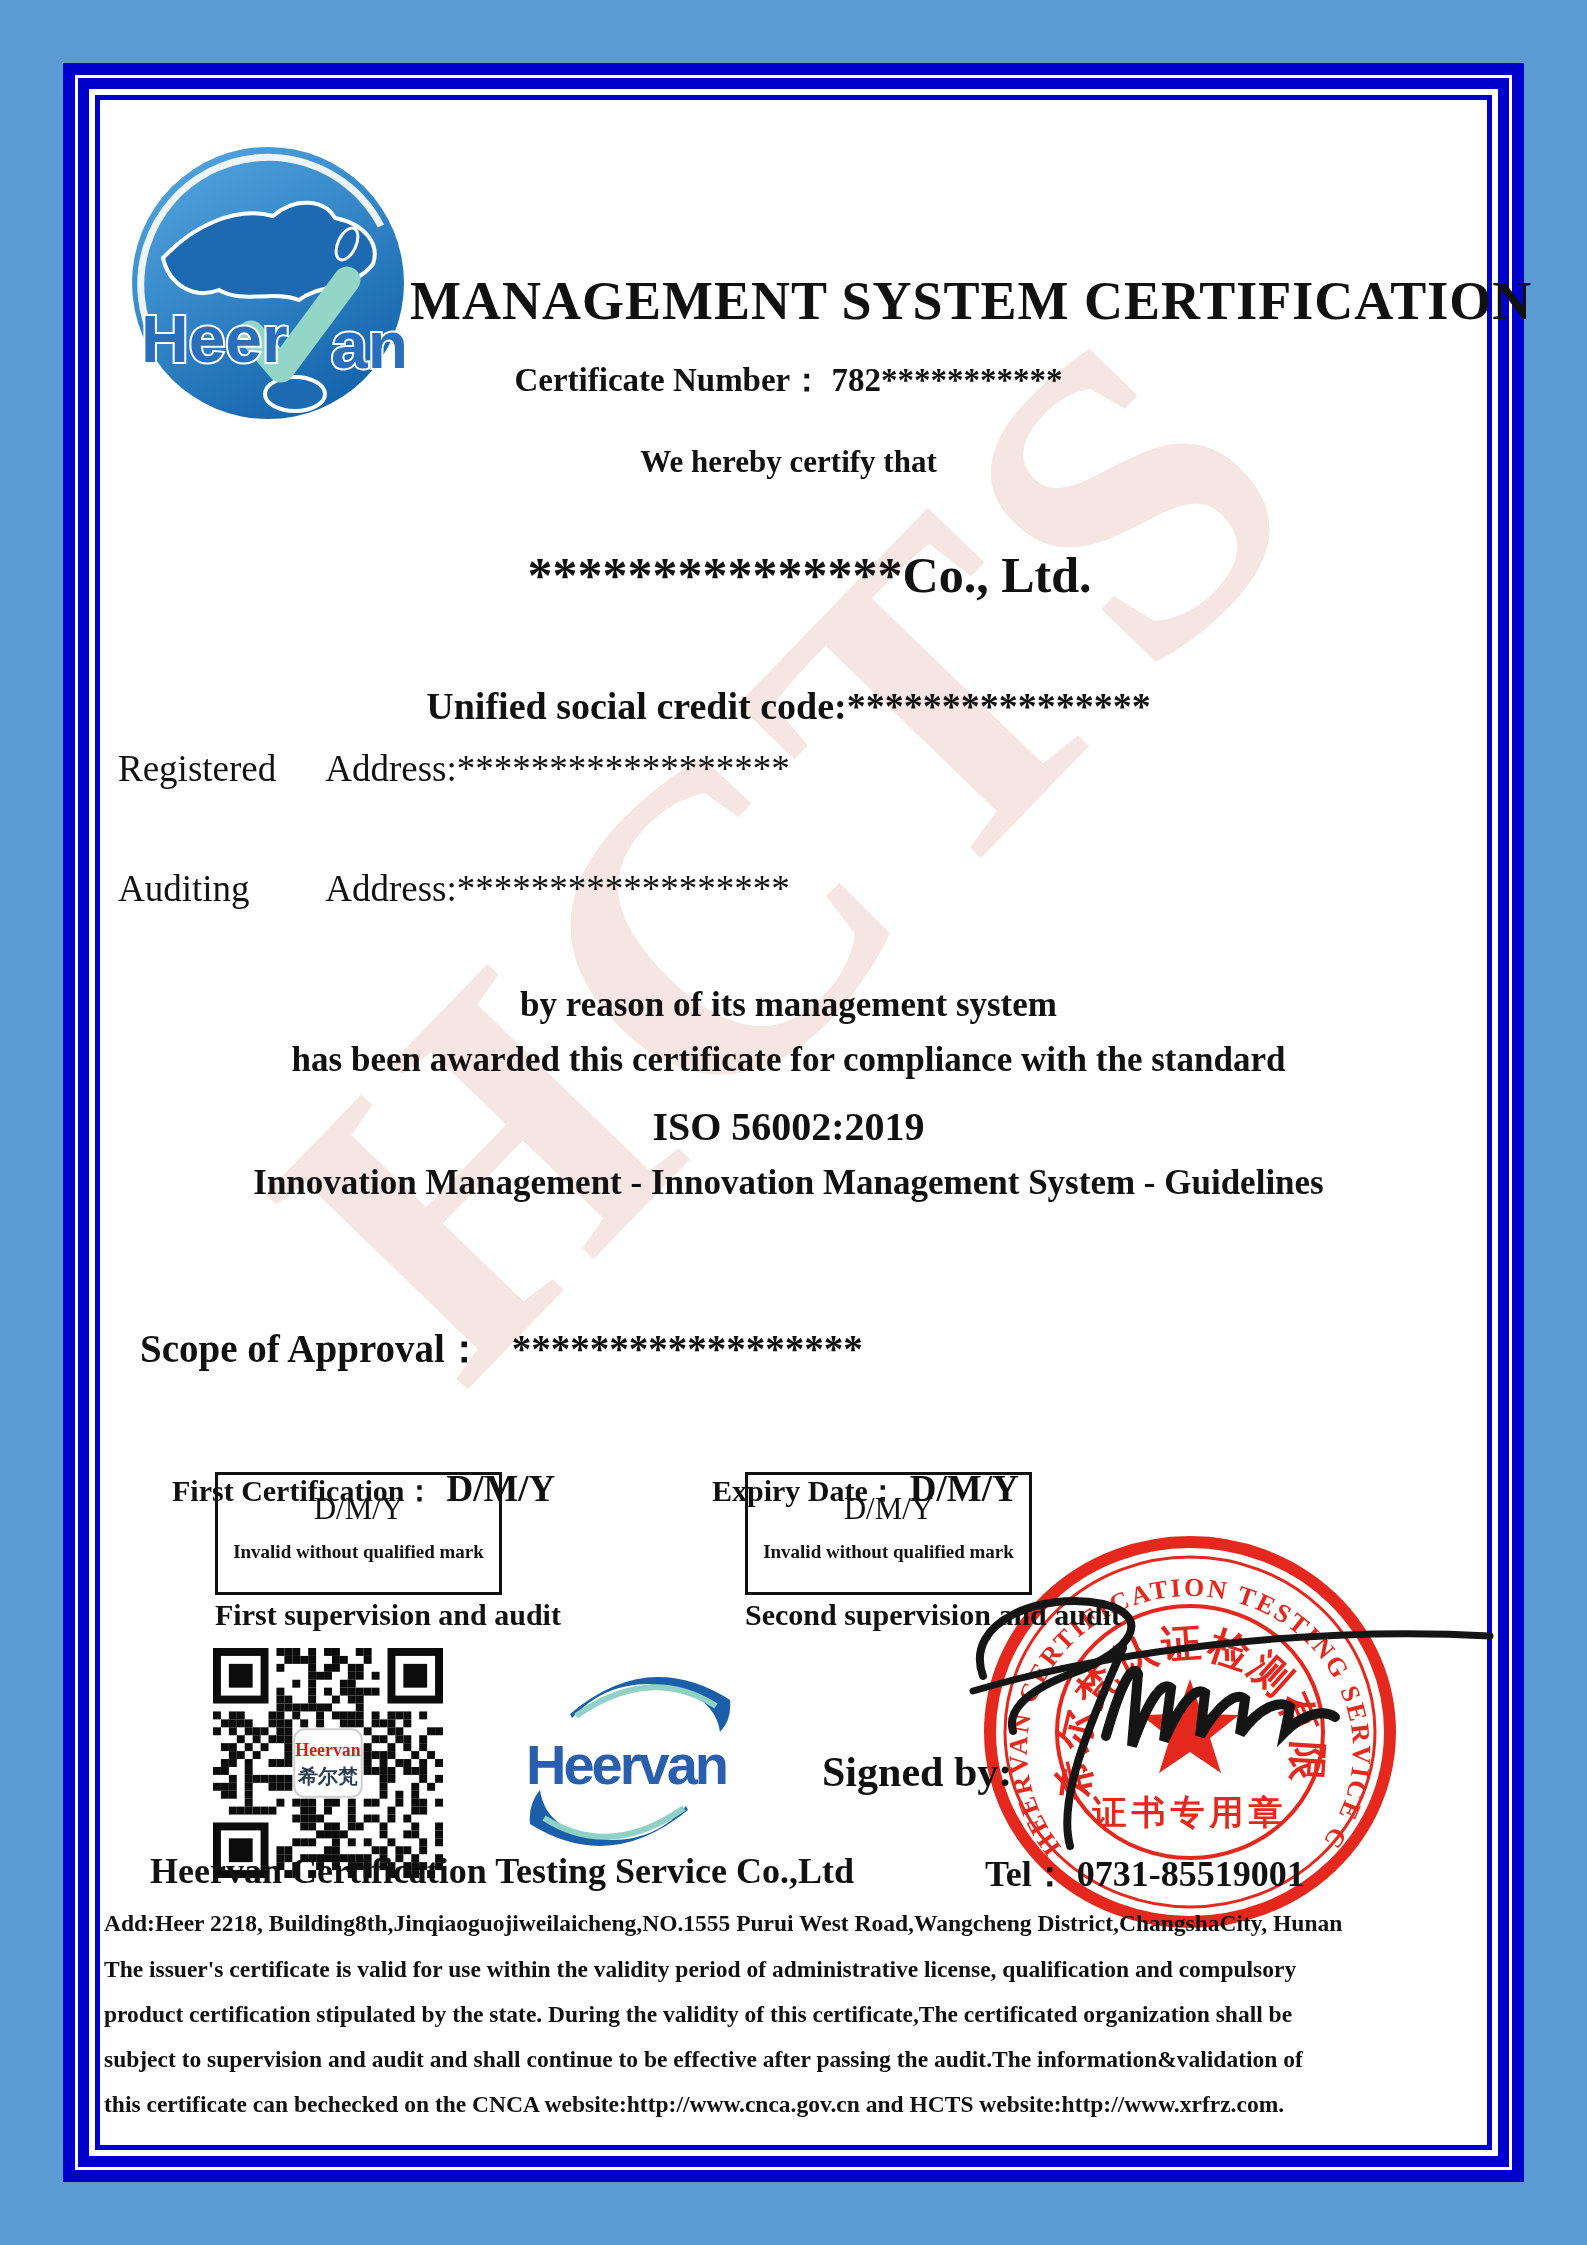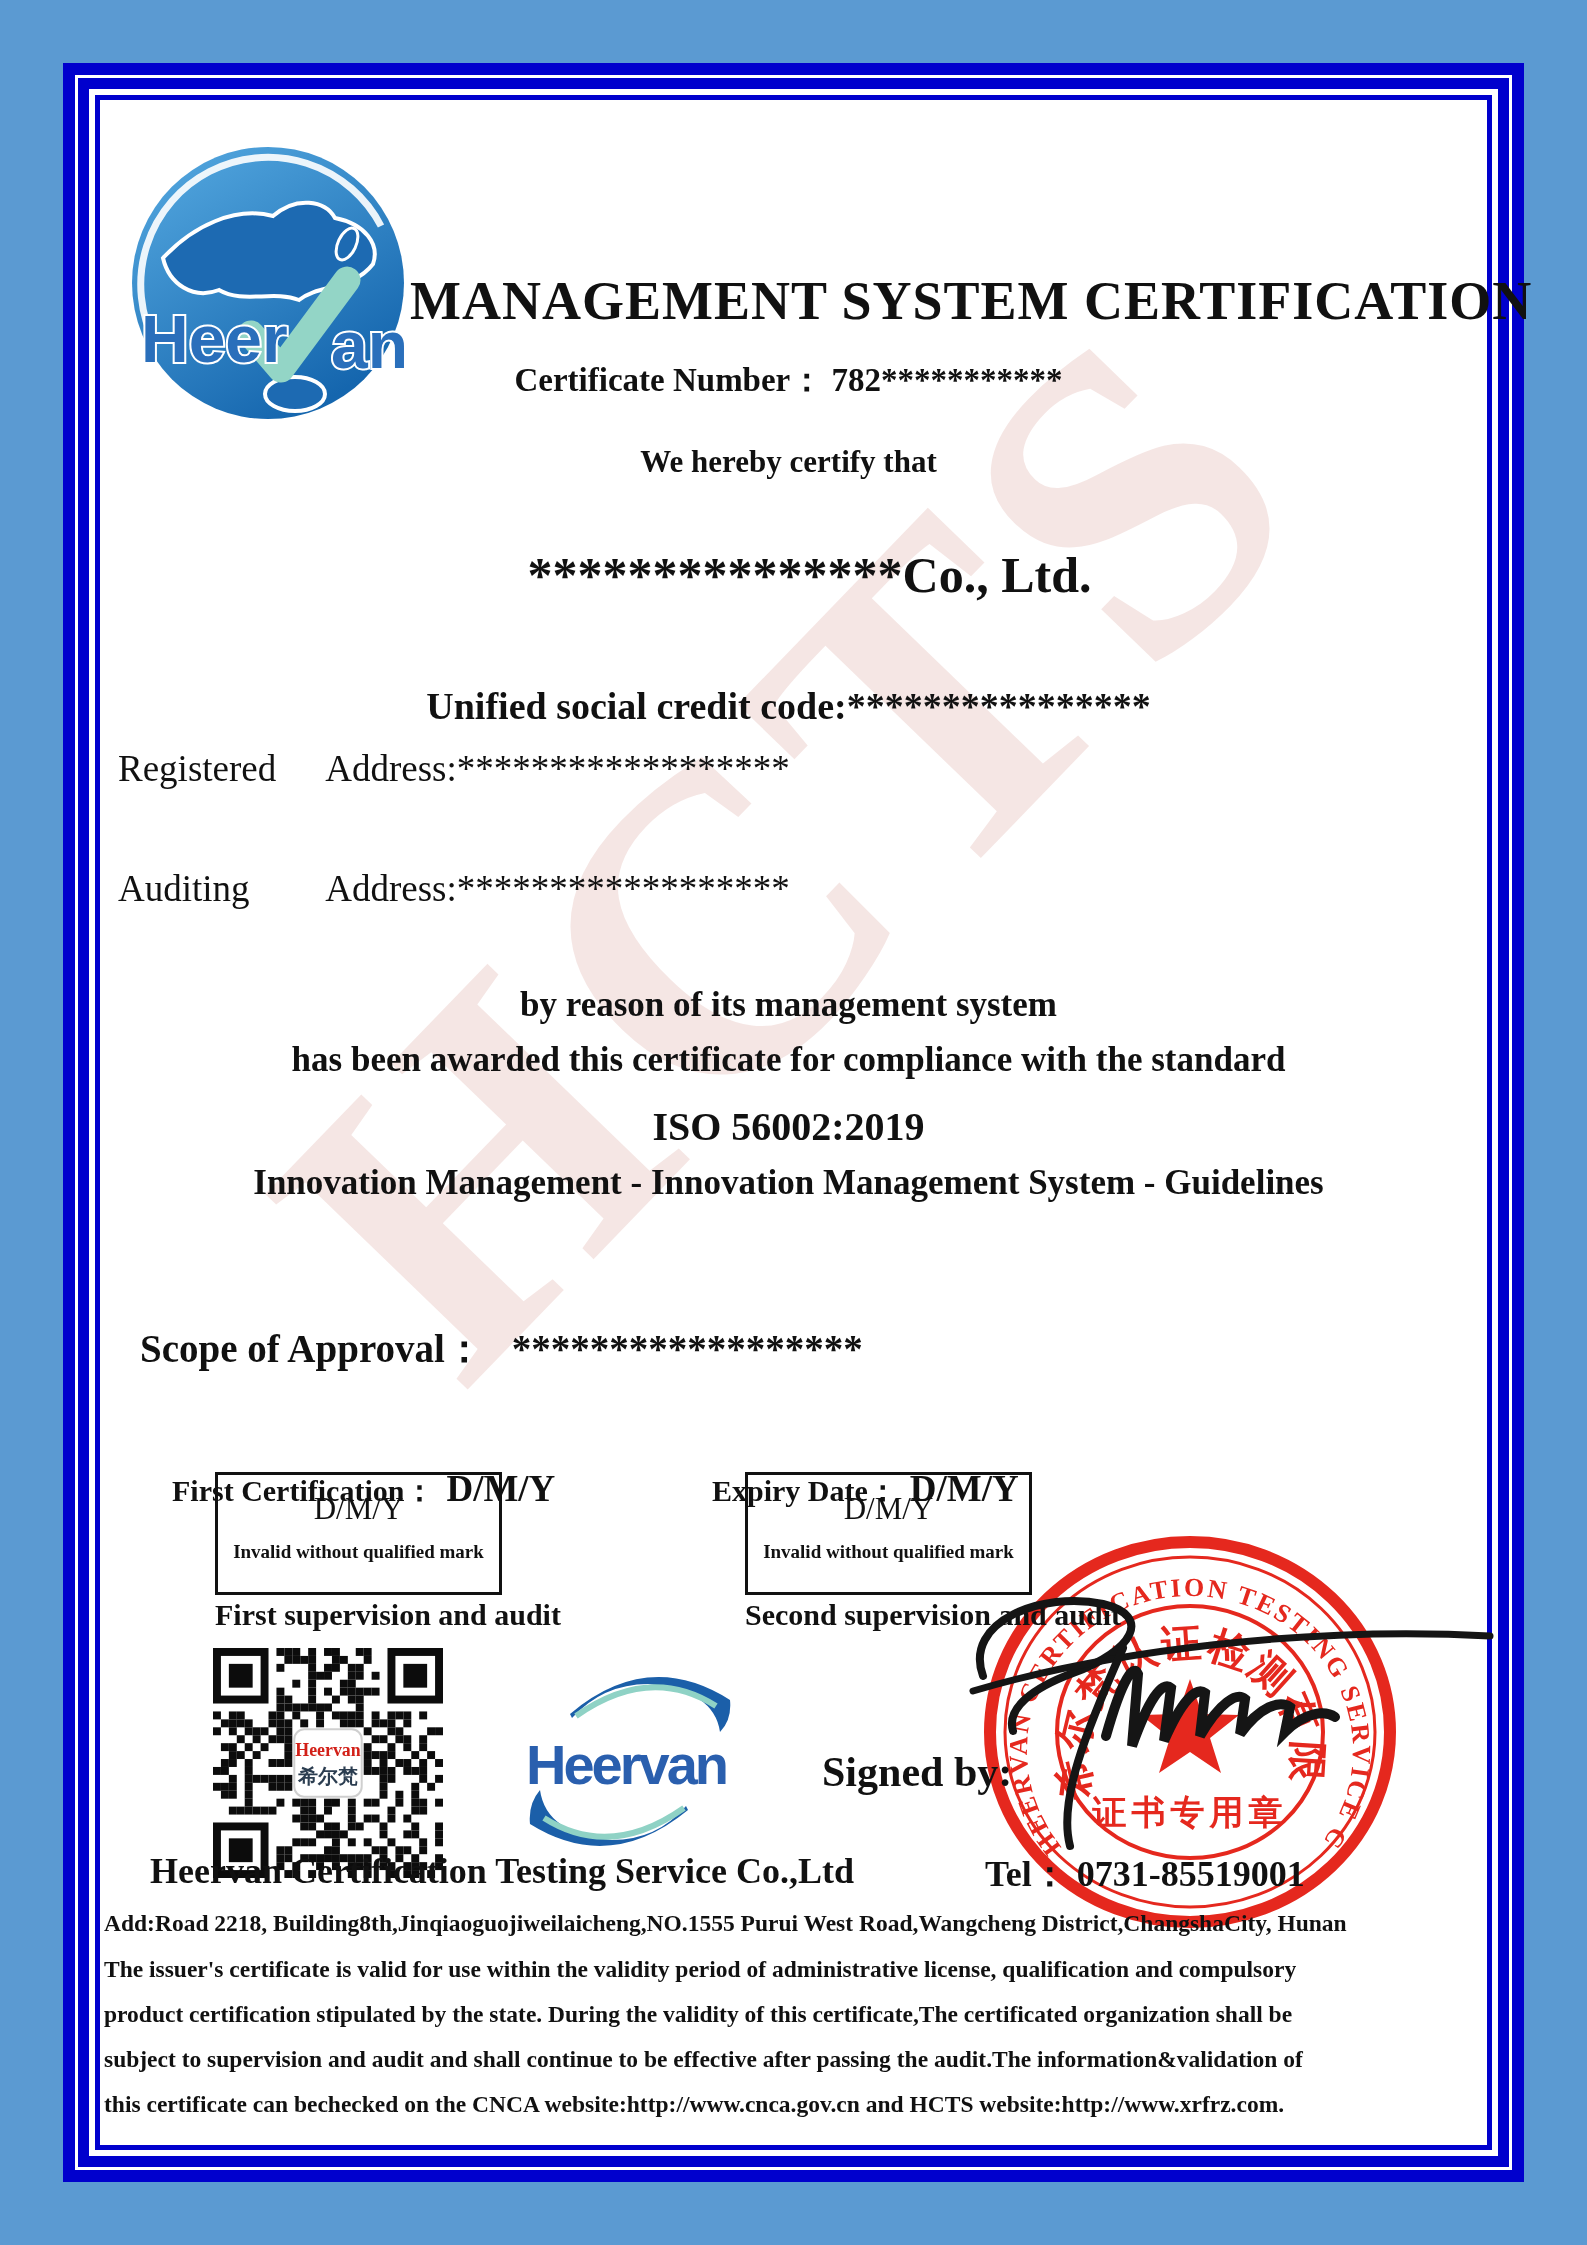--- a/index.html
+++ b/index.html
@@ -449,19 +449,19 @@
       <path d="M 45,120 C 25,65 105,35 165,48 C 215,60 195,95 135,117 C 95,132 68,152 75,175" stroke-width="8"></path>
       <path d="M 35,135 C 170,95 370,70 552,80" stroke-width="7"></path>
       <path d="M 168,180 C 185,120 196,108 200,118 L 194,190 C 210,145 224,124 233,132 L 226,185 C 243,146 258,130 267,137 L 262,180 C 282,146 299,136 307,143 L 302,178 C 322,150 342,144 352,151 L 347,176 C 367,156 387,154 397,161" stroke-width="10"></path>
       <path d="M 185,92 C 148,175 120,245 132,290" stroke-width="8"></path>
     </g>
   </svg>
 
   <div class="abs botco" style="left:150px">Heervan Certification Testing Service Co.,Ltd</div>
   <div class="abs botco" style="left:985px">Tel： 0731-85519001</div>
 
-  <div class="abs legal" style="top:1910px">Add:Road 2218, Building8th,Jinqiaoguojiweilaicheng,NO.1555 Purui West Road,Wangcheng District,ChangshaCity, Hunan</div>
+  <div class="abs legal" style="top:1910px">Add:Heer 2218, Building8th,Jinqiaoguojiweilaicheng,NO.1555 Purui West Road,Wangcheng District,ChangshaCity, Hunan</div>
   <div class="abs legal" style="top:2001px">product certification stipulated by the state. During the validity of this certificate,The certificated organization shall be</div>
   <div class="abs legal" style="top:1956px">The issuer's certificate is valid for use within the validity period of administrative license, qualification and compulsory</div>
   <div class="abs legal" style="top:2046px">subject to supervision and audit and shall continue to be effective after passing the audit.The information&amp;validation of</div>
   <div class="abs legal" style="top:2091px">this certificate can bechecked on the CNCA website:http://www.cnca.gov.cn and HCTS website:http://www.xrfrz.com.</div>
 
 </div>
 
 </body></html>

